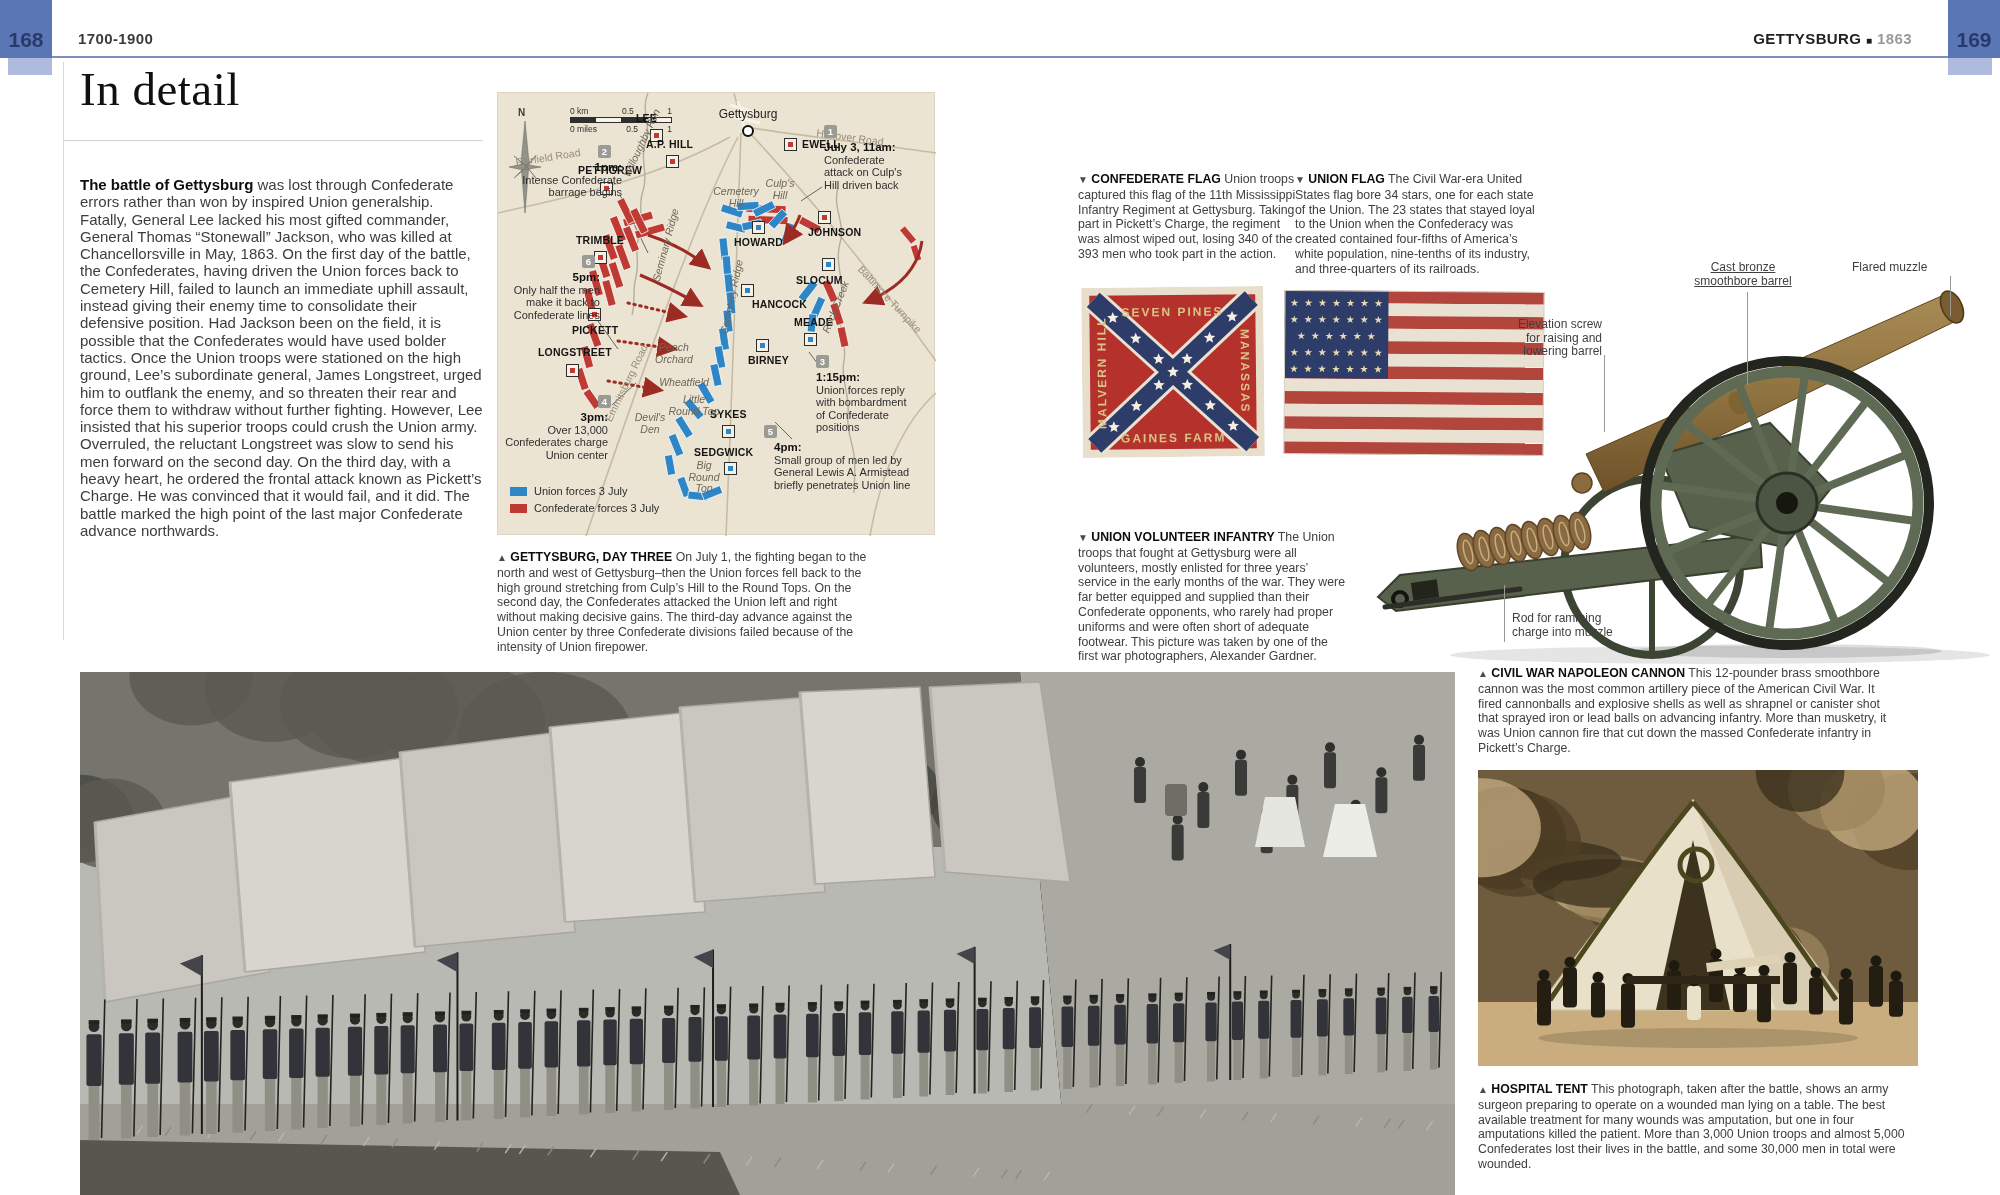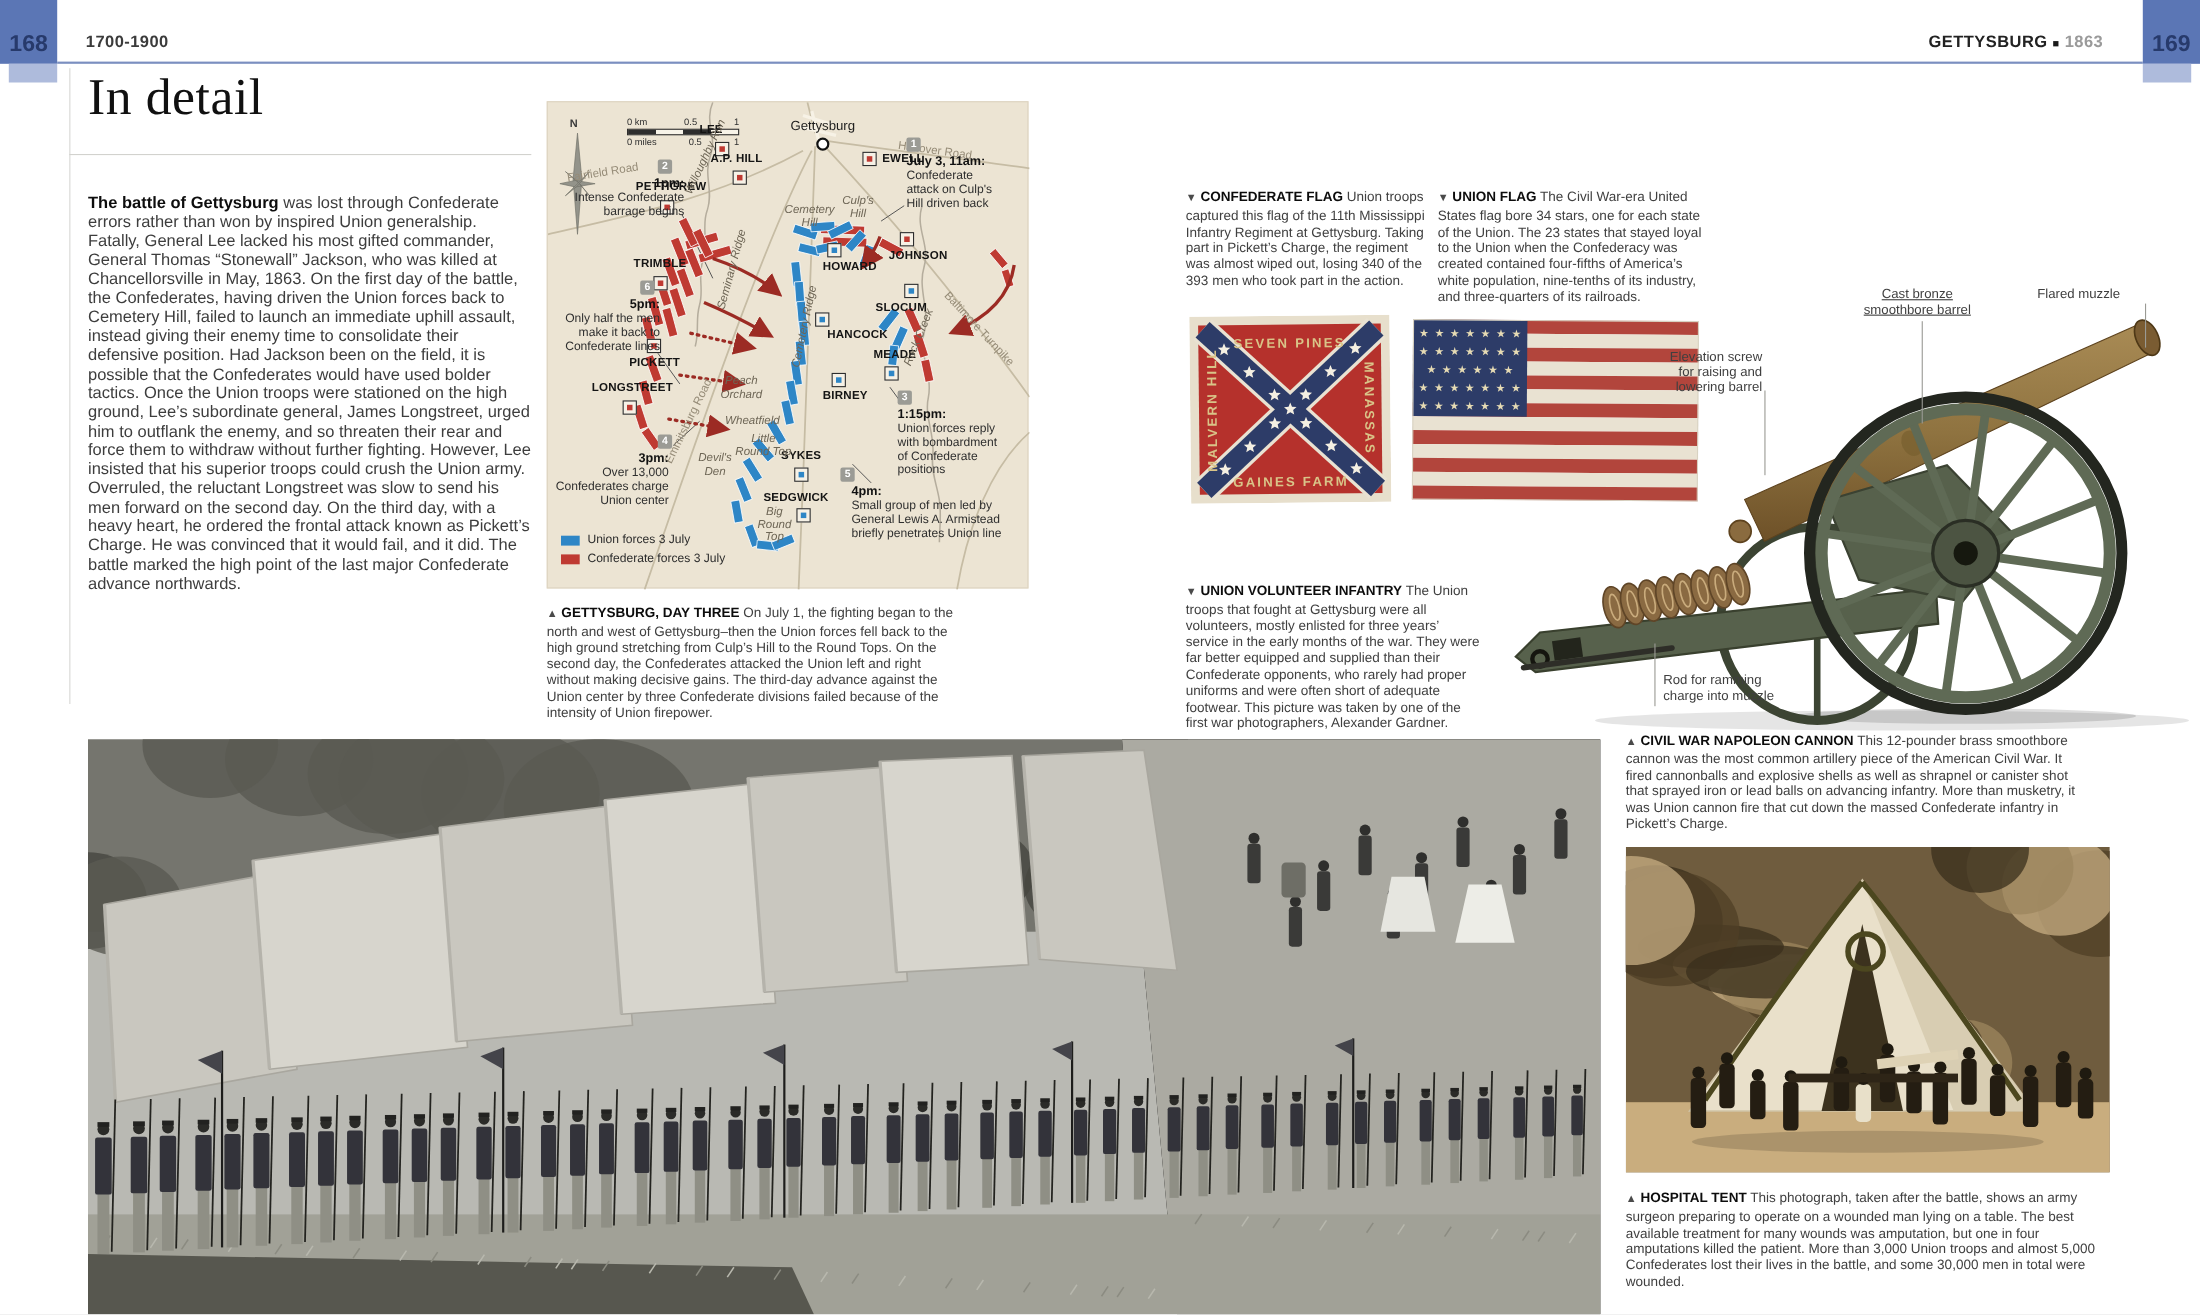--- a/index.html
+++ b/index.html
@@ -236,21 +236,21 @@
           <i style="background: rgb(191, 58, 50);"></i>
         </div>
         <div class="m-abs cmd-label" style="left: 40px; top: 254px;">LONGSTREET</div>
         <div class="unit-icon" style="left: 68px; top: 271px;">
           <i style="background: rgb(191, 58, 50);"></i>
         </div>
         <div class="m-abs cmd-label" style="left: 310px; top: 134px;">JOHNSON</div>
         <div class="unit-icon" style="left: 320px; top: 118px;">
           <i style="background: rgb(191, 58, 50);"></i>
         </div>
-        <div class="m-abs cmd-label" style="left: 250px; top: 144px;">HOWARD</div>
+        <div class="m-abs cmd-label" style="left: 236px; top: 144px;">HOWARD</div>
         <div class="unit-icon" style="left: 254px; top: 128px;">
           <i style="background: rgb(46, 134, 198);"></i>
         </div>
         <div class="m-abs cmd-label" style="left: 298px; top: 182px;">SLOCUM</div>
         <div class="unit-icon" style="left: 324px; top: 165px;">
           <i style="background: rgb(46, 134, 198);"></i>
         </div>
         <div class="m-abs cmd-label" style="left: 254px; top: 206px;">HANCOCK</div>
         <div class="unit-icon" style="left: 243px; top: 191px;">
           <i style="background: rgb(46, 134, 198);"></i>
@@ -324,21 +324,21 @@
     <span class="mk">▲</span>
     <b>GETTYSBURG, DAY THREE</b>
     <span>On July 1, the fighting began to the north and west of Gettysburg–then the Union forces fell back to the high ground stretching from Culp’s Hill to the Round Tops. On the second day, the Confederates attacked the Union left and right without making decisive gains. The third-day advance against the Union center by three Confederate divisions failed because of the intensity of Union firepower.</span>
   </div>
 
   <div class="cap" style="left:1078px;top:172px;width:224px;">
     <span class="mk">▼</span>
     <b>CONFEDERATE FLAG</b>
     <span>Union troops captured this flag of the 11th Mississippi Infantry Regiment at Gettysburg. Taking part in Pickett’s Charge, the regiment was almost wiped out, losing 340 of the 393 men who took part in the action.</span>
   </div>
-  <div class="cap" style="left:1295px;top:172px;width:250px;margin-left:12px;">
+  <div class="cap" style="left:1295px;top:172px;width:250px;">
     <span class="mk">▼</span>
     <b>UNION FLAG</b>
     <span>The Civil War-era United States flag bore 34 stars, one for each state of the Union. The 23 states that stayed loyal to the Union when the Confederacy was created contained four-fifths of America’s white population, nine-tenths of its industry, and three-quarters of its railroads.</span>
   </div>
 
   <svg class="photo" style="left:1082px;top:287px;transform:rotate(-0.6deg);" width="182" height="170" viewBox="0 0 182 170">
     <rect x="0" y="0" width="182" height="170" fill="#e7dfcc"></rect>
     <rect x="8" y="8" width="166" height="154" fill="#b5312c"></rect>
     <g stroke="#e9e2d2" stroke-width="25">
         <line x1="12" y1="12" x2="170" y2="158"></line>

